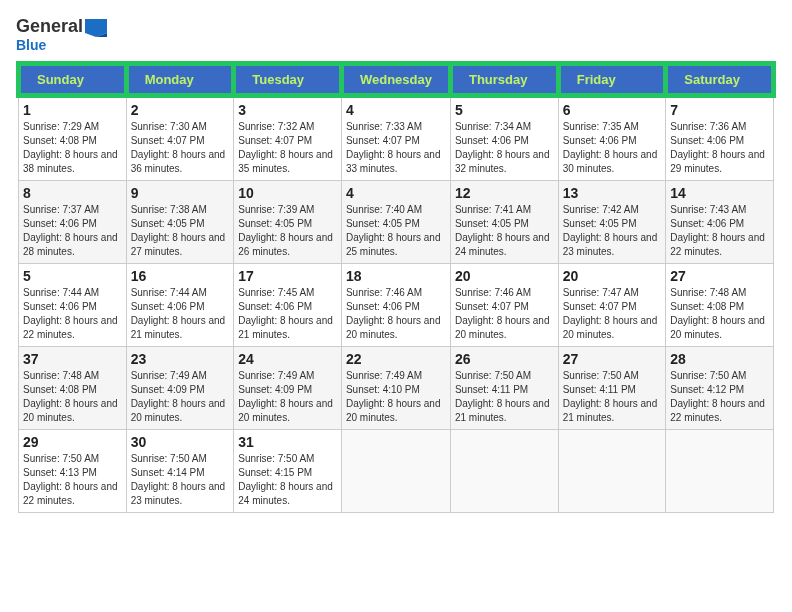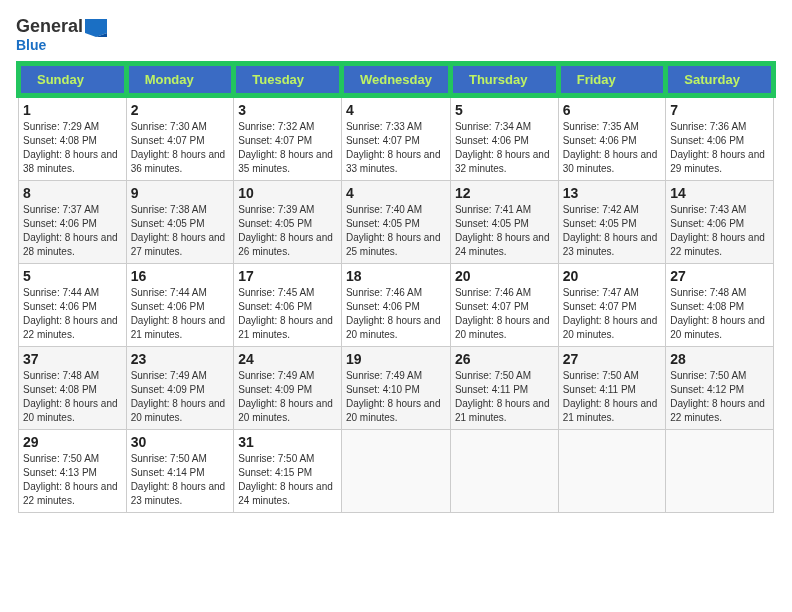--- a/index.html
+++ b/index.html
@@ -216,21 +216,21 @@
         </td>
         <td>
           <span class="day-number">23</span>
           <div class="day-info">Sunrise: 7:49 AM<br>Sunset: 4:09 PM<br>Daylight: 8 hours and 20 minutes.</div>
         </td>
         <td>
           <span class="day-number">24</span>
           <div class="day-info">Sunrise: 7:49 AM<br>Sunset: 4:09 PM<br>Daylight: 8 hours and 20 minutes.</div>
         </td>
         <td>
-          <span class="day-number">19</span>
+          <span class="day-number">22</span>
           <div class="day-info">Sunrise: 7:49 AM<br>Sunset: 4:10 PM<br>Daylight: 8 hours and 20 minutes.</div>
         </td>
         <td>
           <span class="day-number">26</span>
           <div class="day-info">Sunrise: 7:50 AM<br>Sunset: 4:11 PM<br>Daylight: 8 hours and 21 minutes.</div>
         </td>
         <td>
           <span class="day-number">27</span>
           <div class="day-info">Sunrise: 7:50 AM<br>Sunset: 4:11 PM<br>Daylight: 8 hours and 21 minutes.</div>
         </td>

